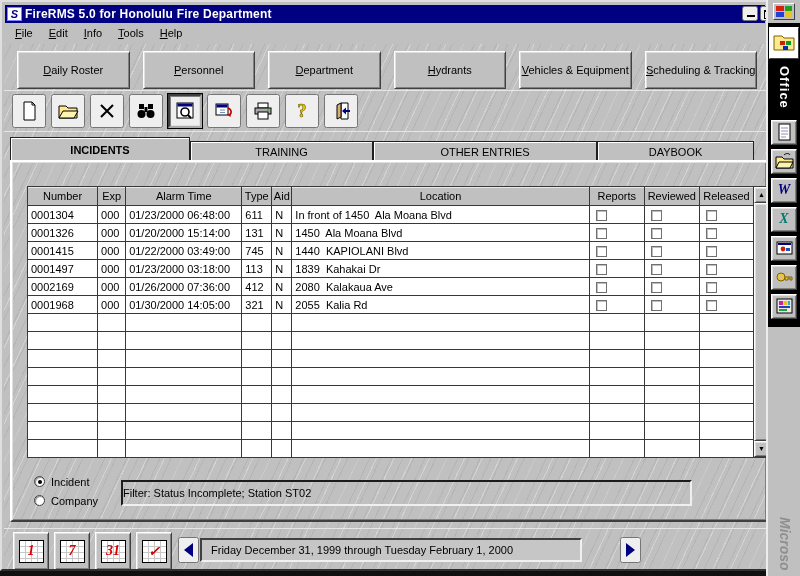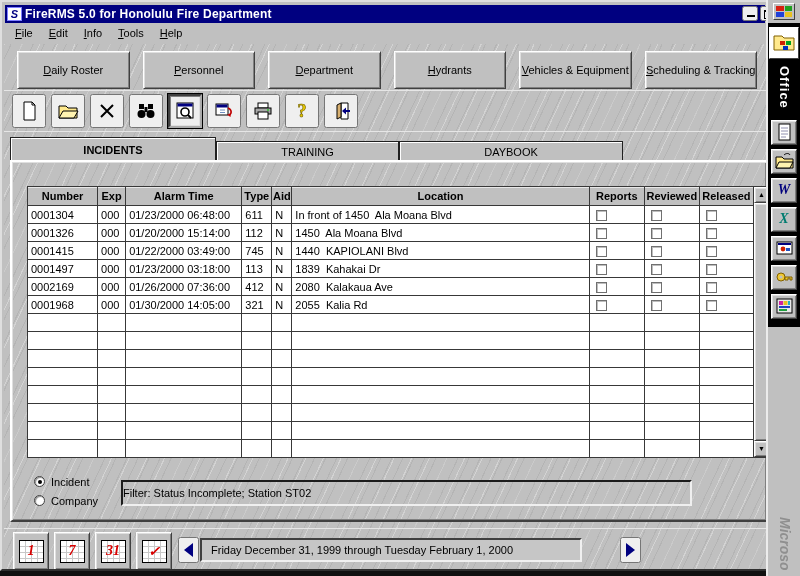--- a/index.html
+++ b/index.html
@@ -48,35 +48,35 @@
   .tbtn { width:34px; height:34px; display:flex; align-items:center; justify-content:center; padding:0; }
   .tbtn svg { width:22px; height:22px; }
   .tbtn.pressed { border-color:#404040 #ffffff #ffffff #404040;
                   box-shadow: inset 1px 1px 0 #808080, inset -1px -1px 0 #dfdfdf; outline:1px solid #000; }
 
   
   .tabstrip { position:absolute; left:6px; top:93px; width:758px; height:25px; display:flex; align-items:flex-end; }
   .tab { height:21px; background:#c0c0c0; border:1px solid #202020; border-bottom:none;
          box-shadow: inset 1px 1px 0 #ffffff; display:flex; align-items:center; justify-content:center;
          font-size:11px; color:#000; }
-  .tab:nth-child(1){ width:206px; } .tab:nth-child(2){ width:183px; }
+  .tab:nth-child(1){ width:180px; } .tab:nth-child(2){ width:183px; }
   .tab:nth-child(3){ width:224px; } .tab:nth-child(4){ width:157px; }
   .tab.active { height:25px; font-weight:bold; }
 
   
   .panel { position:absolute; left:6px; top:116px; width:758px; height:362px;
            border:2px solid; border-color:#ffffff #404040 #404040 #ffffff;
            box-shadow: inset 1px 1px 0 #dfdfdf, inset -1px -1px 0 #808080; background:transparent; }
 
   .gridwrap { position:absolute; left:15px; top:24px; width:744px; height:272px; display:flex; }
   table.grid { border-collapse:collapse; table-layout:fixed; width:727px; background:#fff; font-size:11px; }
   .grid th, .grid td { border:1px solid #383838; overflow:hidden; white-space:nowrap; }
   .grid thead tr { height:19px; }
   .grid tbody tr { height:18px; }
-  .grid th { background:#c0c0c0; font-weight:bold; box-shadow: inset 0 1px 0 #e8e8e8; }
+  .grid th { background:#c0c0c0; font-weight:normal; box-shadow: inset 0 1px 0 #e8e8e8; }
   .grid td { padding:0 3px; text-align:left; background:#fff; }
   .grid td.loc { white-space:pre; }
   .grid th:nth-child(1), .grid td:nth-child(1){ width:70px; }
   .grid th:nth-child(2), .grid td:nth-child(2){ width:28px; }
   .grid th:nth-child(3), .grid td:nth-child(3){ width:116px; }
   .grid th:nth-child(4), .grid td:nth-child(4){ width:30px; }
   .grid th:nth-child(5), .grid td:nth-child(5){ width:20px; }
   .grid th:nth-child(6), .grid td:nth-child(6){ width:297px; }
   .grid th:nth-child(7), .grid td:nth-child(7){ width:55px; }
   .grid th:nth-child(8), .grid td:nth-child(8){ width:55px; }
@@ -257,20 +257,21 @@
               <path d="M20 11h-6" stroke="#000080" stroke-width="2"></path>
               <path d="M12 11l4-3.5v7z" fill="#000080"></path>
             </svg>
         </button>
       </div>
       <div class="sep" style="top:87px"></div>
 
       <div class="tabstrip">
           <div class="tab active">INCIDENTS</div>
           <div class="tab">TRAINING</div>
+          <div class="tab">OTHER ENTRIES</div>
           <div class="tab">DAYBOOK</div>
         </div>
 
       <div class="panel">
         <div class="gridwrap">
           <table class="grid">
             <thead>
                 <tr>
                   <th>Number</th>
                   <th>Exp</th>
@@ -292,21 +293,21 @@
                   <td>N</td>
                   <td class="loc">In front of 1450  Ala Moana Blvd</td>
                   <td class="chk-cell"><span class="checkbox"></span></td>
                   <td class="chk-cell"><span class="checkbox"></span></td>
                   <td class="chk-cell"><span class="checkbox"></span></td>
                 </tr>
                 <tr>
                   <td>0001326</td>
                   <td>000</td>
                   <td>01/20/2000 15:14:00</td>
-                  <td>112</td>
+                  <td>131</td>
                   <td>N</td>
                   <td class="loc">1450  Ala Moana Blvd</td>
                   <td class="chk-cell"><span class="checkbox"></span></td>
                   <td class="chk-cell"><span class="checkbox"></span></td>
                   <td class="chk-cell"><span class="checkbox"></span></td>
                 </tr>
                 <tr>
                   <td>0001415</td>
                   <td>000</td>
                   <td>01/22/2000 03:49:00</td>

